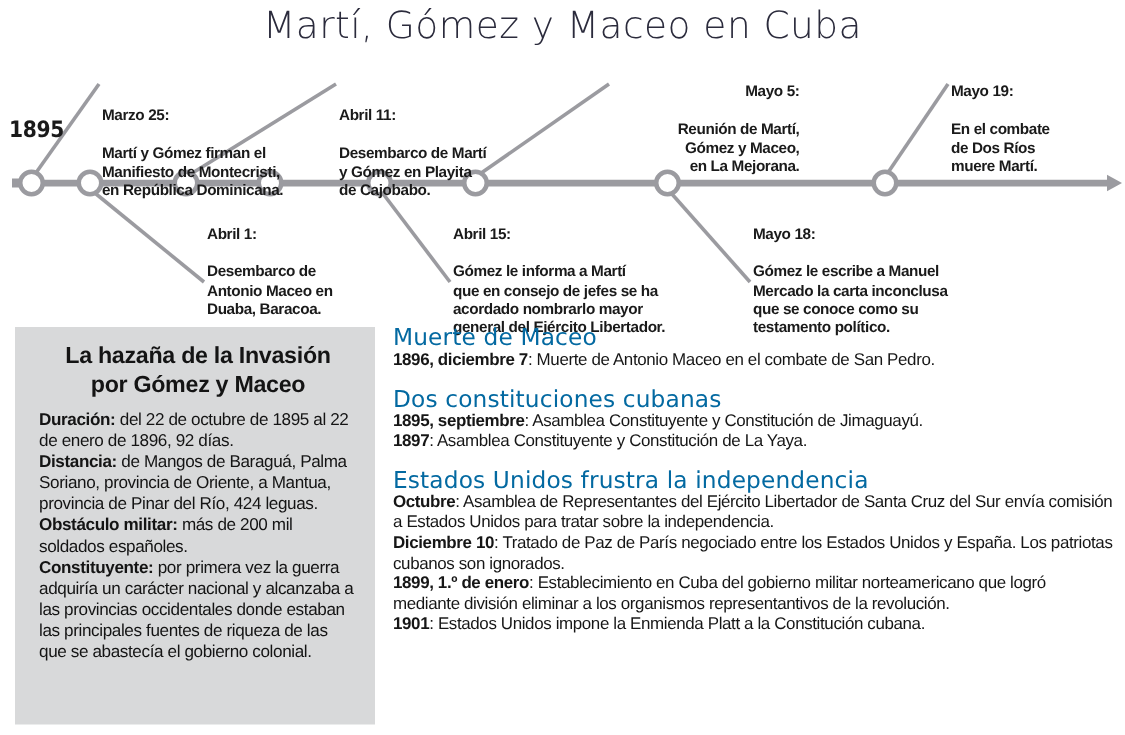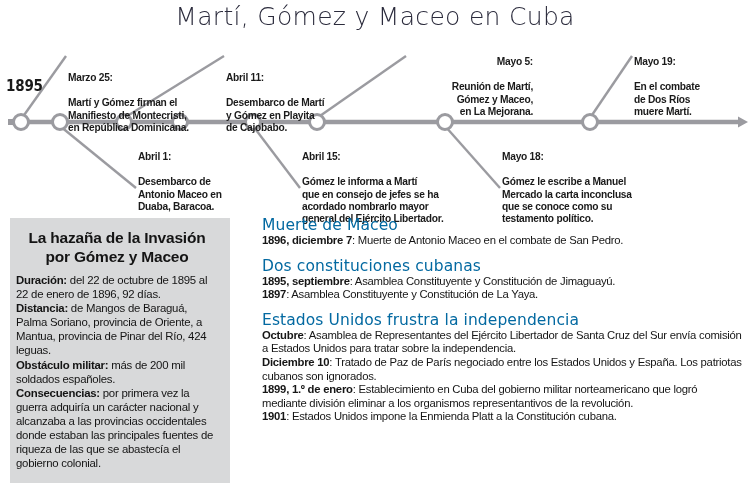--- a/index.html
+++ b/index.html
@@ -48,23 +48,23 @@
     letter-spacing: -0.25px;
     white-space: pre-line;
   }
   .ev .ev-date { display: block; }
   .ev .ev-body { display: block; }
 
   
   .panel {
     position: absolute;
     left: 10px; top: 218px;
-    width: 220px; height: 265px;
+    width: 240px; height: 265px;
     background: #d8d9da;
-    padding: 10px 12px 8px 6px;
+    padding: 10px 12px 8px 16px;
   }
   .panel-title {
     text-align: center;
     font-family: "Liberation Sans Narrow", "Liberation Sans", sans-serif;
     font-weight: bold;
     font-size: 15.5px;
     line-height: 19px;
     color: #141414;
     letter-spacing: -0.2px;
     margin-bottom: 7px;
@@ -208,21 +208,21 @@
       <p>
         <span class="lead">Duración:</span><span> del 22 de octubre de 1895 al 22 de enero de 1896, 92 días.</span>
       </p>
       <p>
         <span class="lead">Distancia:</span><span> de Mangos de Baraguá, Palma Soriano, provincia de Oriente, a Mantua, provincia de Pinar del Río, 424 leguas.</span>
       </p>
       <p>
         <span class="lead">Obstáculo militar:</span><span> más de 200 mil soldados españoles.</span>
       </p>
       <p>
-        <span class="lead">Consecuencias:</span><span> por primera vez la guerra adquiría un carácter nacional y alcanzaba a las provincias occidentales donde estaban las principales fuentes de riqueza de las que se abastecía el gobierno colonial.</span>
+        <span class="lead">Constituyente:</span><span> por primera vez la guerra adquiría un carácter nacional y alcanzaba a las provincias occidentales donde estaban las principales fuentes de riqueza de las que se abastecía el gobierno colonial.</span>
       </p>
     </div>
   </div>
 
   <div class="rightcol">
 
     <div class="sec">
       <div class="sec-head">Muerte de Maceo</div>
       <div class="sec-line">
         <span class="lead">1896, diciembre 7</span><span>: Muerte de Antonio Maceo en el combate de San Pedro.</span>

